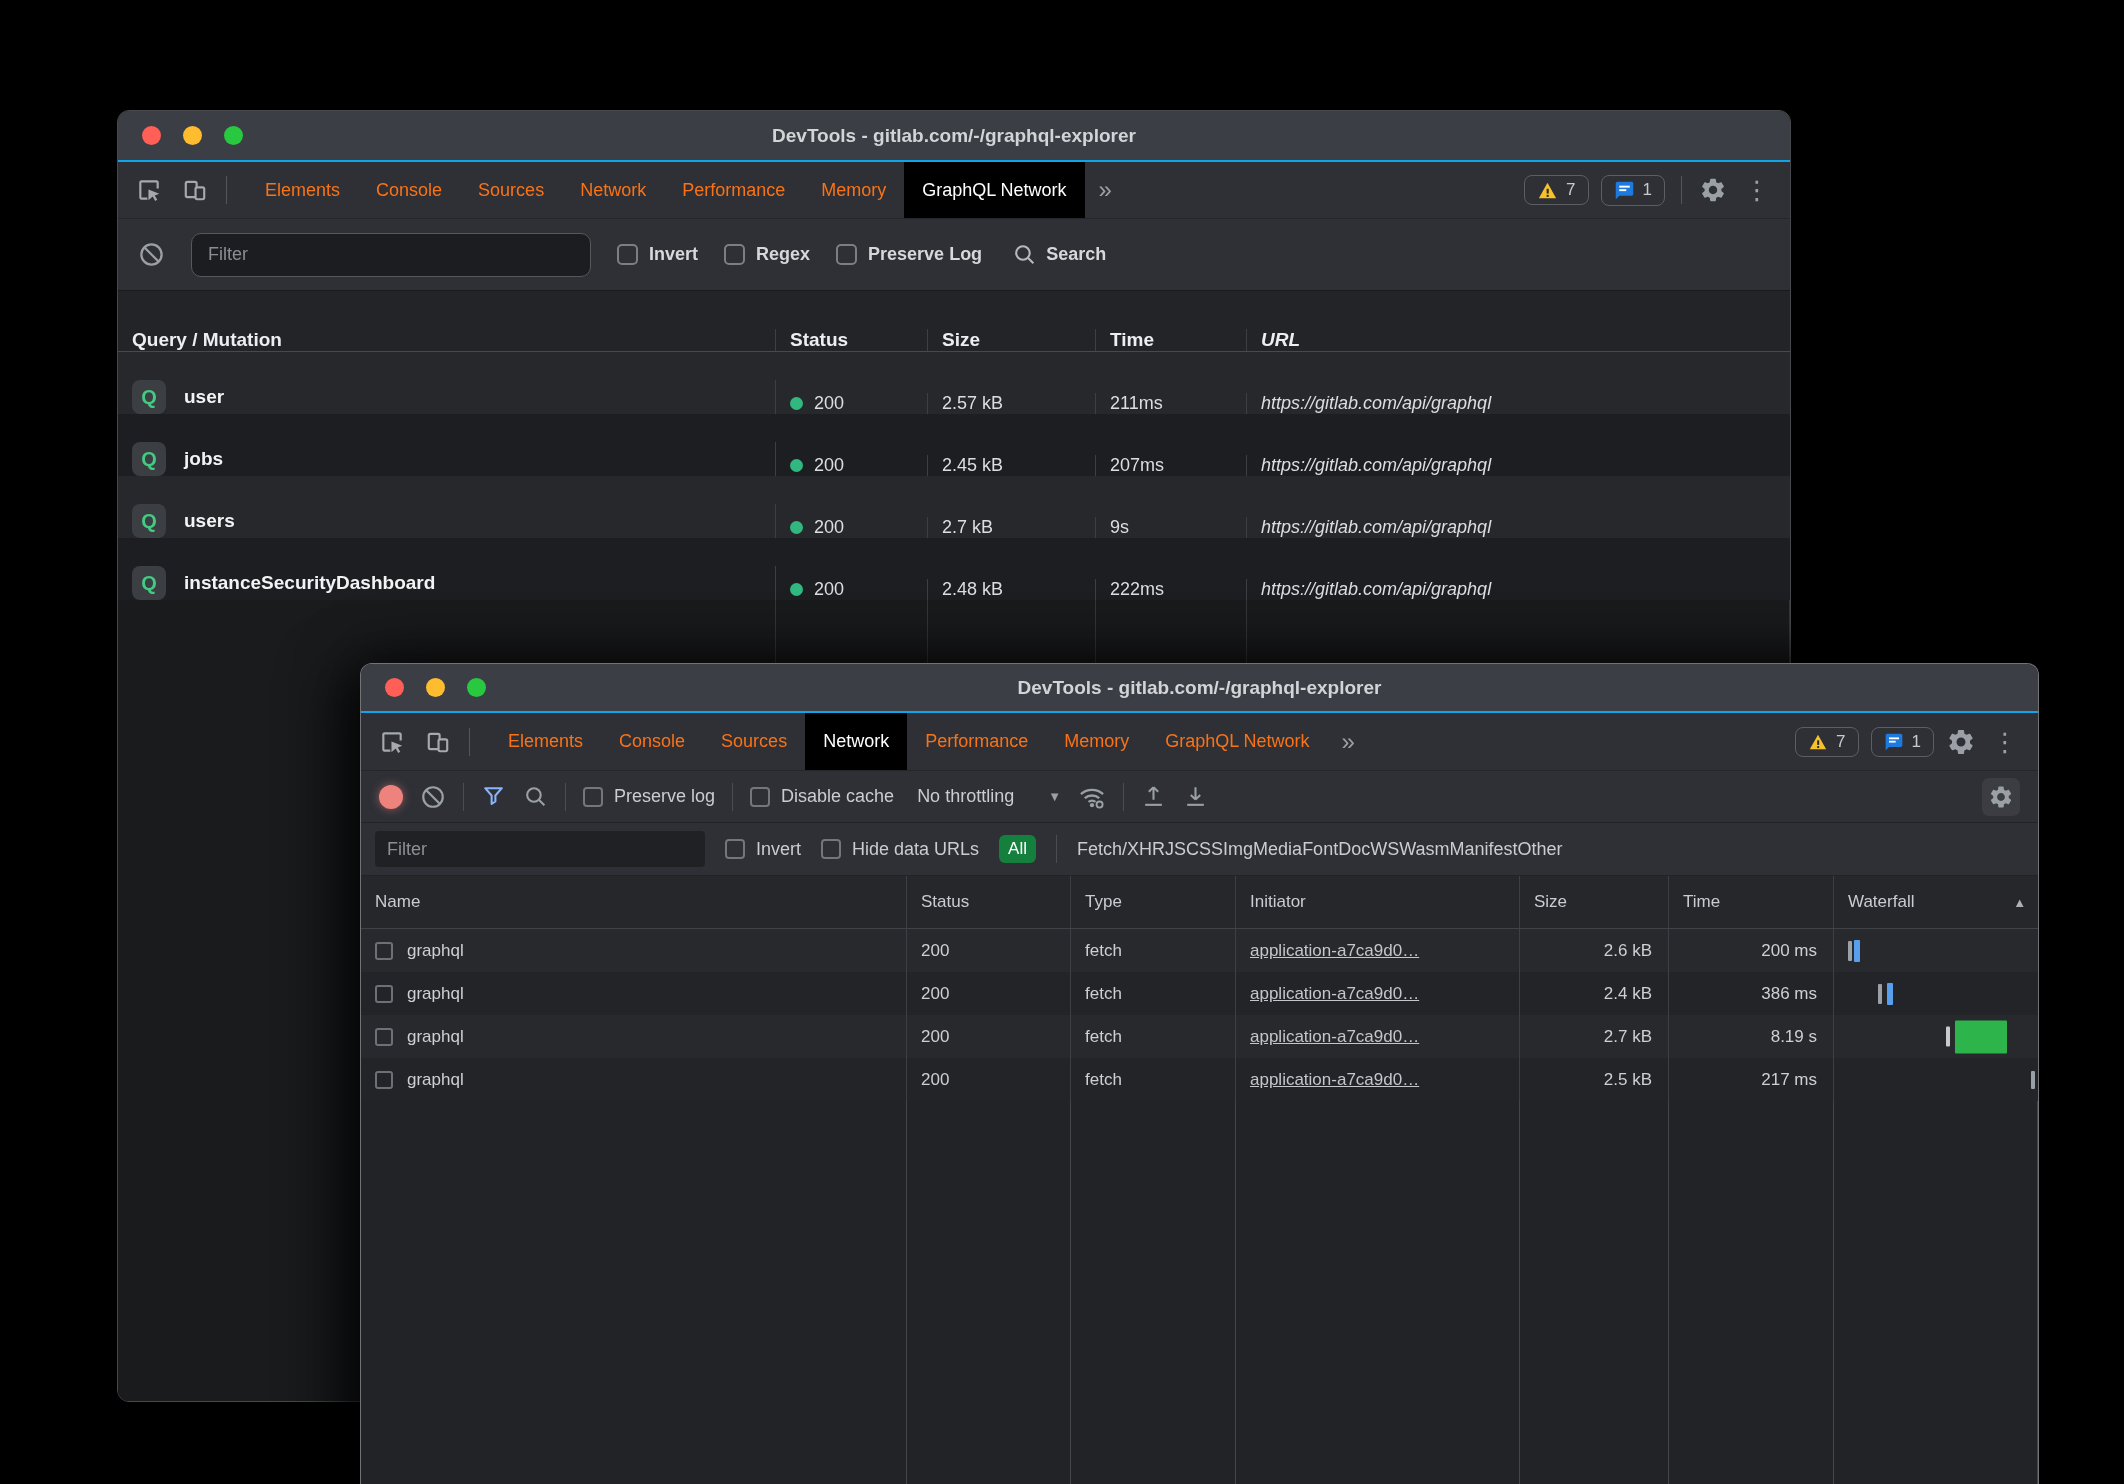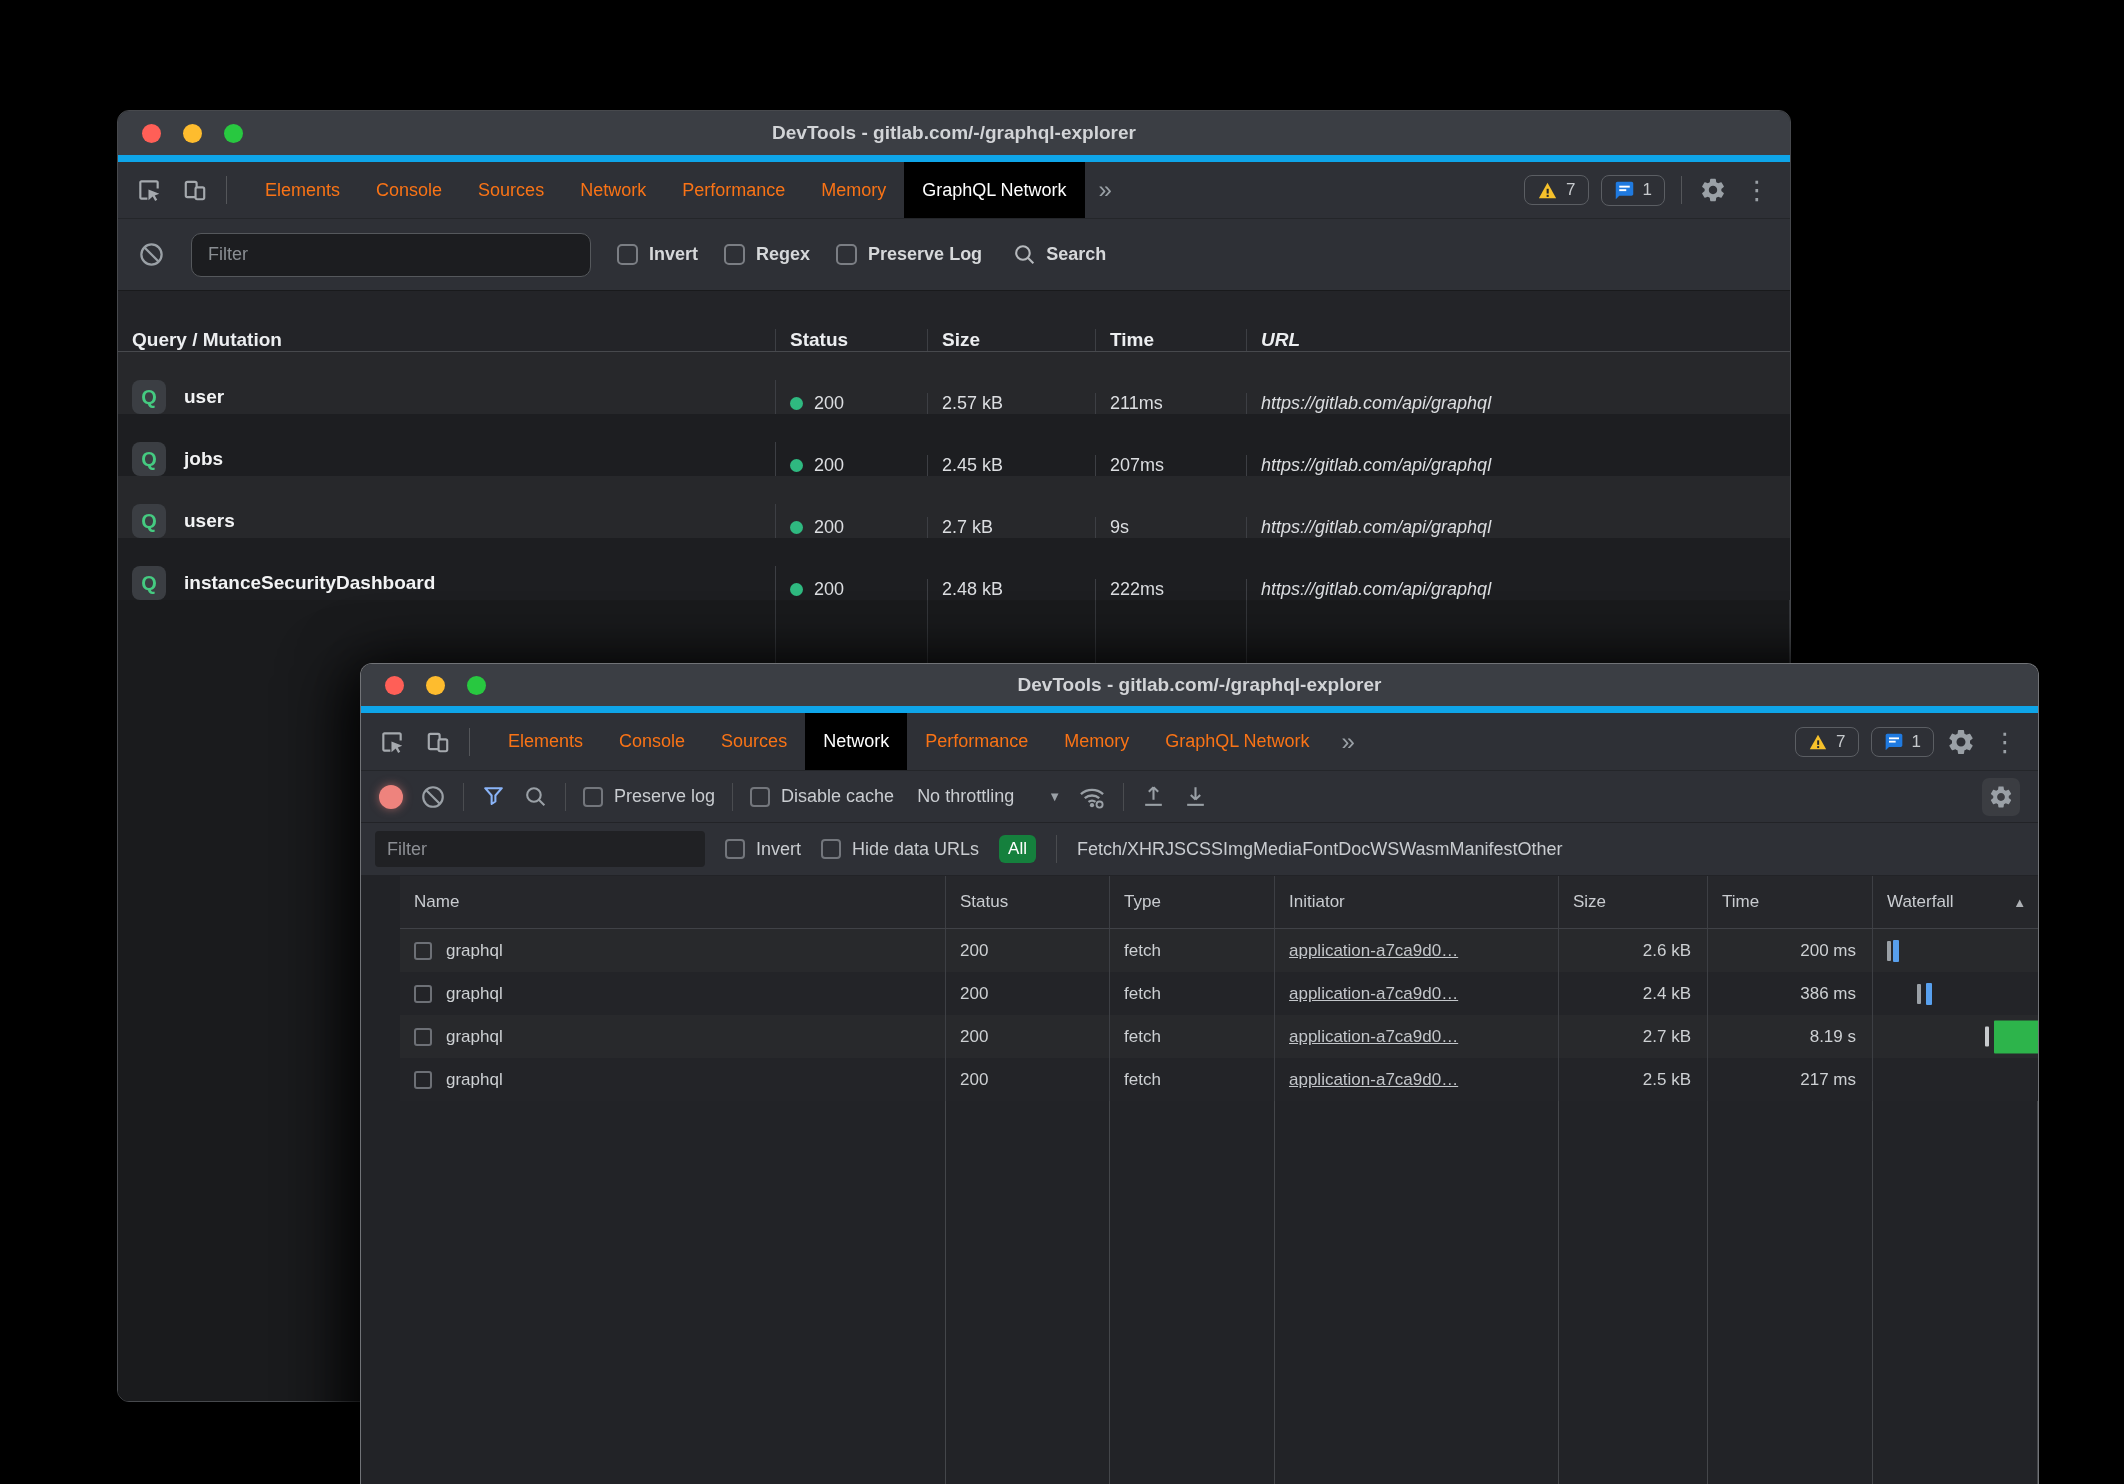--- a/index.html
+++ b/index.html
@@ -9,21 +9,21 @@
 
   
   .win { position:absolute; display:flex; flex-direction:column; overflow:hidden; }
   .win.back { left:117px; top:110px; width:1674px; height:1292px; border-radius:12px;
     border:1px solid #47494d; background:#1a1b1d; box-shadow:0 30px 90px rgba(0,0,0,.75); }
   .win.front { left:360px; top:663px; width:1679px; height:821px; border-radius:12px 12px 0 0;
     border:1px solid #717377; border-bottom:none; background:#222327;
     box-shadow:0 0 60px rgba(0,0,0,.85), -20px 10px 60px rgba(0,0,0,.6); }
 
   .titlebar { height:51px; flex:0 0 auto; background:#3b3e44; display:flex; align-items:center;
-    position:relative; border-bottom:7px solid #0ea5e9; }
+    position:relative; border-bottom:2px solid #0ea5e9; }
   .win.front .titlebar { height:49px; }
   .lights { display:flex; gap:22px; margin-left:24px; }
   .light { width:19px; height:19px; border-radius:50%; }
   .title { position:absolute; left:0; right:0; text-align:center; font-size:19px; font-weight:700;
     color:#d2d4d7; pointer-events:none; }
 
   .tabbar { height:57px; flex:0 0 auto; background:#2e3036; display:flex; align-items:stretch;
     border-bottom:1px solid #24262a; }
   .win.front .tabbar { height:58px; }
   .tb-icons { display:flex; align-items:center; gap:16px; padding:0 14px 0 16px; }
@@ -92,21 +92,21 @@
   .fw-filterrow input::placeholder { color:#8c8f94; }
   .fw-cb { width:20px; height:20px; border:2px solid #73767c; border-radius:4px; }
   .fw-label { font-size:18px; color:#c9ccd0; }
   .chip-all { background:#15803d; color:#fff; font-size:17px; padding:4px 9px; border-radius:6px; }
   .typechips { display:flex; align-items:center; }
   .typechip { font-size:18px; color:#c9ccd0; }
 
   .fw-optionsrow { height:48px; flex:0 0 auto; background:#2e3036; display:flex; align-items:center;
     padding:0 18px; gap:26px; border-bottom:1px solid #1d1e21; }
 
-  .fw-table { flex:1; display:flex; flex-direction:column; background:#222327;padding-left:39px; }
+  .fw-table { flex:1; display:flex; flex-direction:column; background:#222327; }
   .fw-row { display:flex; align-items:stretch; }
   .fw-cell { display:flex; align-items:center; padding-left:14px; border-right:1px solid #3d3f44;
     overflow:hidden; white-space:nowrap; }
   .fw-cell:last-child { border-right:none; }
   .fwc-name { width:546px; } .fwc-status { width:164px; } .fwc-type { width:165px; }
   .fwc-init { width:284px; } .fwc-size { width:149px; justify-content:flex-end; padding-right:16px; }
   .fwc-time { width:165px; justify-content:flex-end; padding-right:16px; }
   .fwc-wf { flex:1; position:relative; }
   .fw-head { height:53px; background:#26272b; border-bottom:1px solid #404247; }
   .fw-head .fw-cell { font-size:17px; color:#c9ccd0; }

